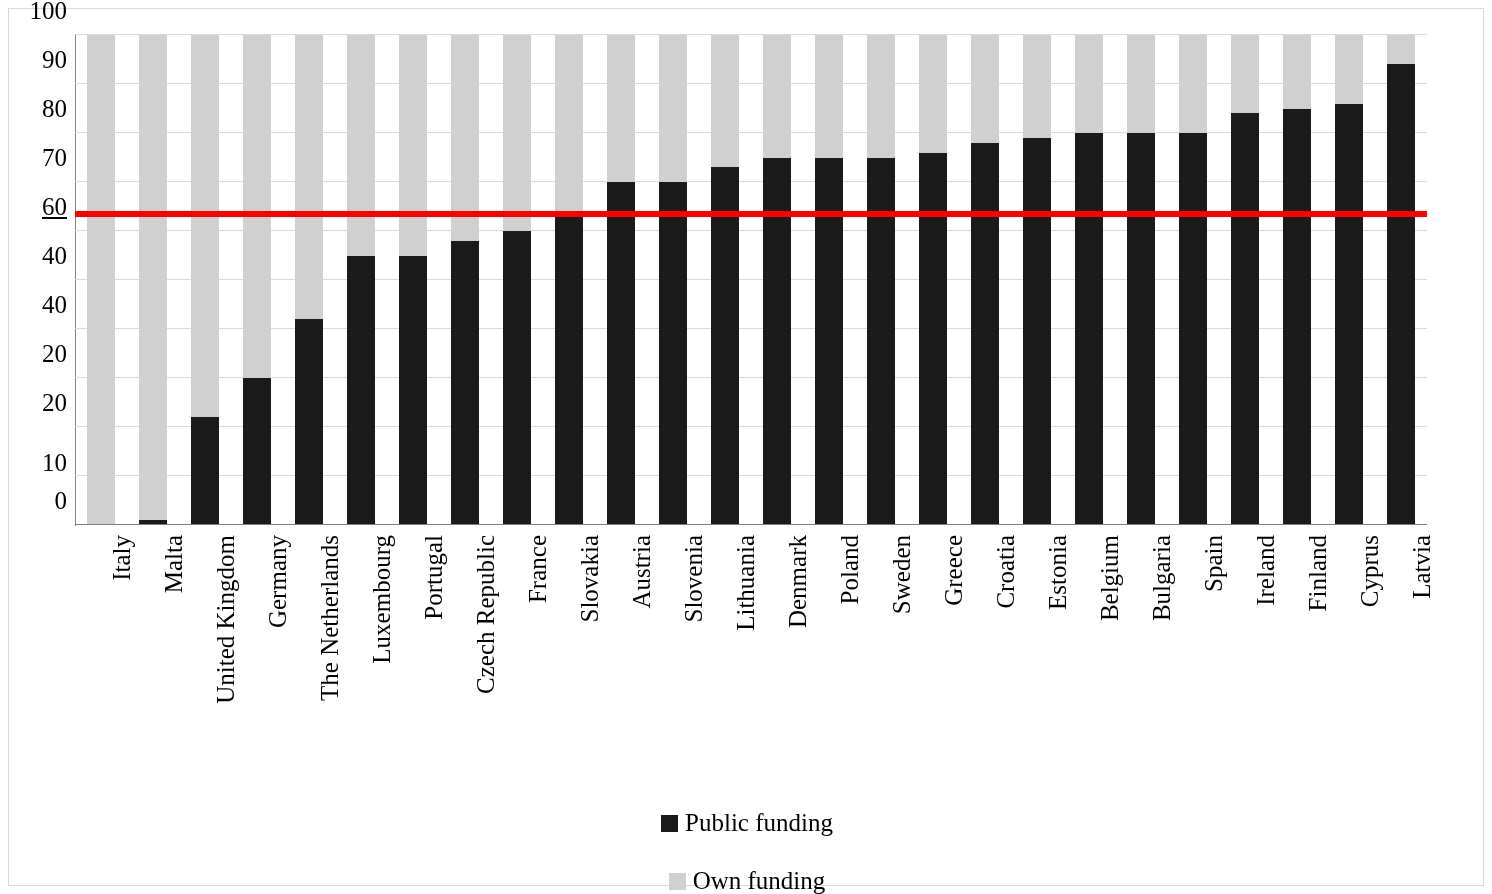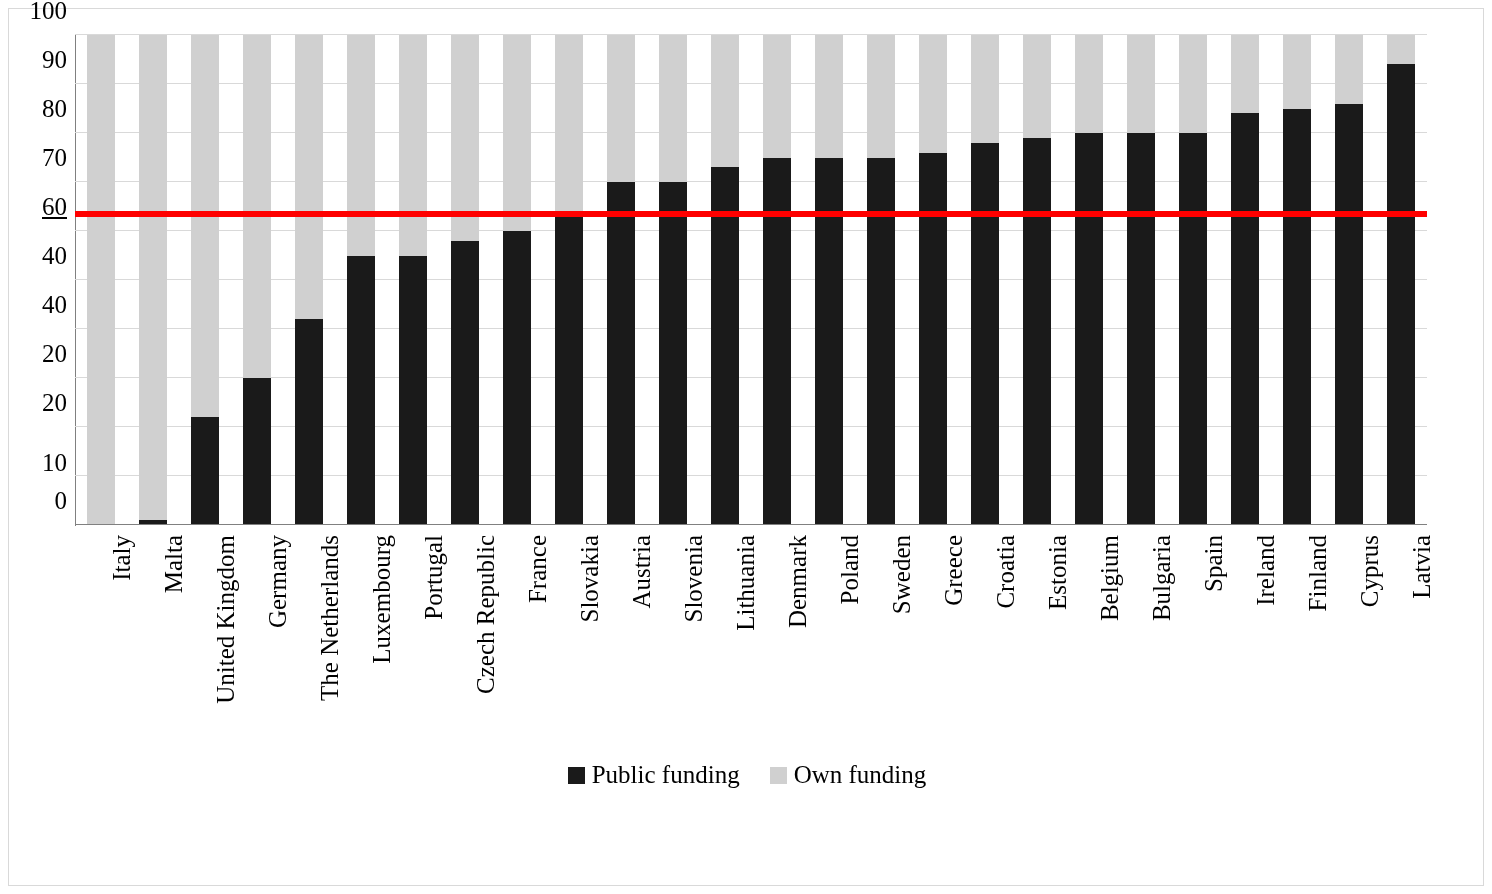--- a/index.html
+++ b/index.html
@@ -146,28 +146,29 @@
     white-space: nowrap;
     font-size: 25px;
     line-height: 25px;
     color: #000;
   }
 
   
   #legend {
     position: absolute;
     left: 0;
-    top: 752px;
+    top: 800px;
     width: 1476px;
     display: flex;
     justify-content: center;
     align-items: center;
     gap: 30px;
     font-size: 25px;
     color: #000;
+    flex-direction: column;
   }
   .legend-item {
     display: flex;
     align-items: center;
     gap: 7px;
   }
   .swatch {
     width: 17px;
     height: 17px;
     display: inline-block;

